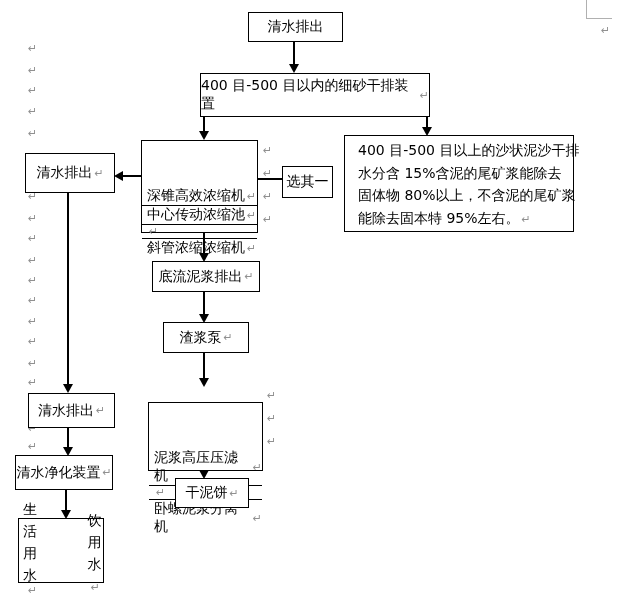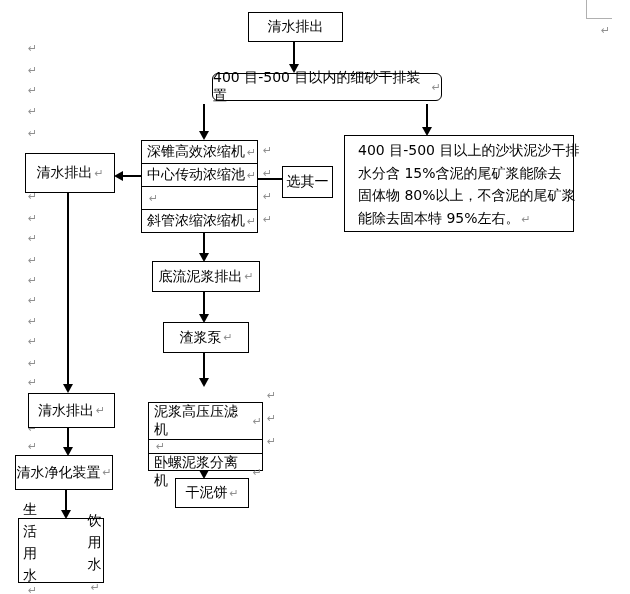--- a/index.html
+++ b/index.html
@@ -8,21 +8,21 @@
     font-family:"DejaVu Sans","Liberation Sans",sans-serif;color:#000;
     overflow:hidden;
   }
   .box{
     position:absolute;border:1.5px solid #000;background:#fff;
     font-size:14px;box-sizing:border-box;
   }
   .center{display:flex;align-items:center;justify-content:center;}
   .stack{display:flex;flex-direction:column;}
   .stack > .srow{flex:1;display:flex;align-items:center;padding-left:5px;border-top:1px solid #000;}
-  .stack > .srow:first-child{border-top:none;}
+  .stack > .srow:first-child{border-top:none;margin-top:46px;}
   .note{padding:3px 13px;line-height:22.5px;}
   .note .nline{white-space:nowrap;}
   .vl{position:absolute;width:2px;background:#000;}
   .hl{position:absolute;height:2px;background:#000;}
   .arrd{position:absolute;width:0;height:0;border-left:5px solid transparent;border-right:5px solid transparent;border-top:9px solid #000;}
   .arrl{position:absolute;width:0;height:0;border-top:5px solid transparent;border-bottom:5px solid transparent;border-right:9px solid #000;}
   .pc{position:absolute;color:#909090;font-size:11px;line-height:1;}
   .pc-in{color:#909090;font-size:11px;margin-left:2px;}
   .corner{position:absolute;background:#b0b0b0;}
   .two-line{flex-direction:row;justify-content:flex-start;padding-top:7px;line-height:22px;text-align:center;gap:45px;}
@@ -96,21 +96,21 @@
   <div class="vl" style="left:67px;top:428px;height:20px;"></div>
   <div class="arrd" style="left:63px;top:447px;"></div>
 
   <div class="vl" style="left:65px;top:490px;height:21px;"></div>
   <div class="arrd" style="left:61px;top:510px;"></div>
 
   <div class="box center" style="left:248px;top:12px;width:95px;height:30px;">
     <span>清水排出</span>
   </div>
 
-  <div class="box center" style="left:212px;top:73px;width:230px;height:28px;border-radius:6px;">
+  <div class="box center" style="left:200px;top:73px;width:230px;height:44px;">
     <span>400 目-500 目以内的细砂干排装置</span>
       <span class="pc-in">↵</span>
   </div>
 
   <div class="box stack" style="left:141px;top:140px;width:117px;height:93px;">
     <div class="srow">
         <span>深锥高效浓缩机</span>
         <span class="pc-in">↵</span>
       </div>
     <div class="srow">

